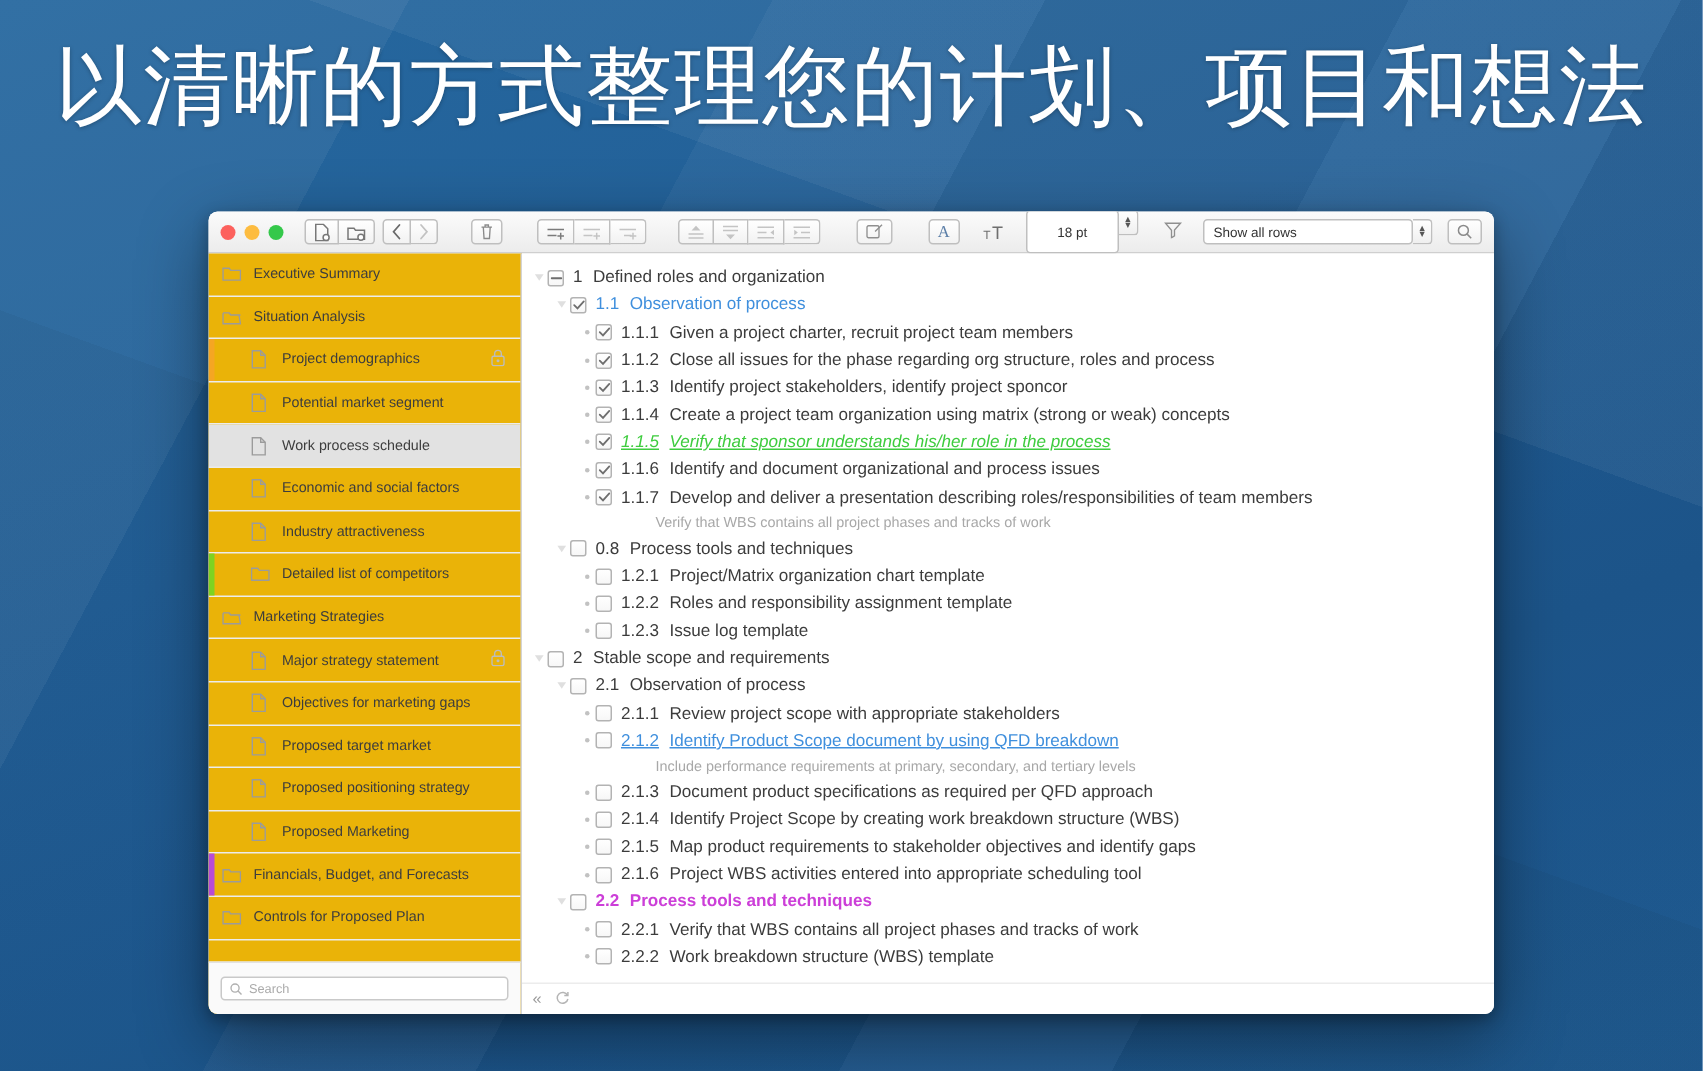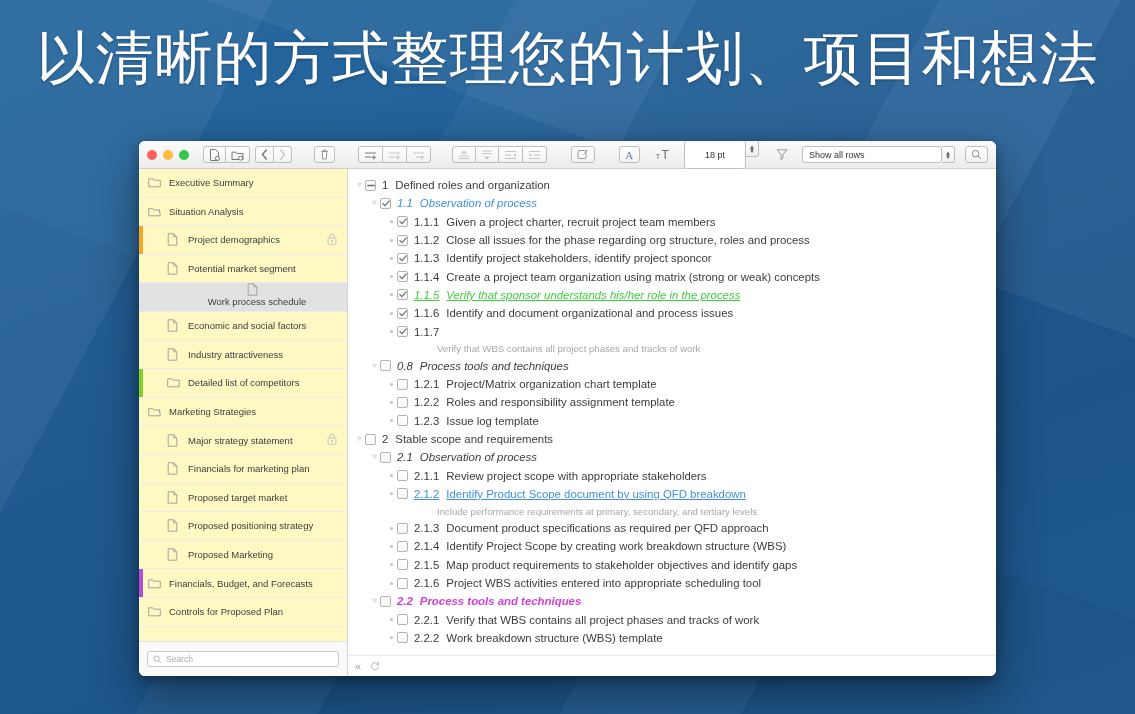--- a/index.html
+++ b/index.html
@@ -57,27 +57,27 @@
   .stepper{width:13px;height:17px;border:1px solid #bfbfbf;border-left:none;
     border-radius:0 3px 3px 0;background:linear-gradient(#fff,#efefef);
     display:flex;flex-direction:column;align-items:center;justify-content:center;
     box-sizing:border-box;color:#555;line-height:4px;font-size:7px;}
   .filterbox{height:17px;width:140px;border:1px solid #bfbfbf;border-radius:3px;
     background:#fff;font-size:9px;color:#333;display:flex;align-items:center;
     padding-left:6px;box-sizing:border-box;}
   
   #body{flex:1;display:flex;min-height:0;}
   
-  #sidebar{width:208px;min-width:208px;background:#fef9c3;
+  #sidebar{width:208px;min-width:208px;background:#eab308;
     border-right:1px solid #d4d4d4;display:flex;flex-direction:column;}
   #sblist{flex:1;overflow:hidden;}
   .srow{height:28.6px;display:flex;align-items:center;position:relative;
     border-bottom:1px solid #ececec;font-size:9.5px;color:#3d3d3d;
     padding-left:9px;box-sizing:border-box;}
-  .srow.sel{background:#e2e2e2;flex-direction:column;}
+  .srow.sel{background:#e2e2e2;}
   .srow .bar{position:absolute;left:0;top:0;bottom:0;width:4px;}
   .srow .ic{width:15px;margin-right:6px;display:flex;align-items:center;flex:none;}
   .srow.child{padding-left:28px;}
   .srow .lock{position:absolute;right:10px;top:50%;transform:translateY(-50%);}
   #sbsearchwrap{height:34px;display:flex;align-items:center;padding:0 8px;
     border-top:1px solid #e2e2e2;background:#fafafa;}
   #sbsearch{flex:1;height:16px;border:1px solid #c9c9c9;border-radius:3px;
     background:#fff;display:flex;align-items:center;padding-left:5px;gap:4px;
     font-size:8.5px;color:#aaa;box-sizing:border-box;}
   
@@ -86,21 +86,21 @@
   .row{display:flex;align-items:center;height:18.3px;font-size:11.4px;color:#3c3c3c;white-space:nowrap;}
   .tri{width:11px;flex:none;display:flex;align-items:center;justify-content:center;}
   .tri svg{opacity:.45;}
   .dot{width:11px;flex:none;display:flex;align-items:center;justify-content:center;}
   .dot i{width:3px;height:3px;border-radius:50%;background:#c2c2c2;display:block;}
   .cb{width:11px;height:11px;border:1px solid #b3b3b3;border-radius:2px;
     background:linear-gradient(#fff,#f7f7f7);flex:none;margin-right:6px;
     display:flex;align-items:center;justify-content:center;box-sizing:border-box;}
   .cb svg{display:block;}
   .num{margin-right:7px;flex:none;}
-  .lvl1{padding-left:2px;} .lvl2{padding-left:17px;font-style:italic;} .lvl3{padding-left:34px;}
+  .lvl1{padding-left:2px;} .lvl2{padding-left:17px;} .lvl3{padding-left:34px;}
   .note{font-size:9.6px;color:#a8a8a8;height:16px;display:flex;align-items:center;}
   .c-blue{color:#3f8fdd;} .c-green{color:#3ecc3e;} .c-magenta{color:#cc3fd8;}
   .it{font-style:italic;} .ul{text-decoration:underline;} .bd{font-weight:bold;}
   #obottom{height:20px;display:flex;align-items:center;gap:9px;padding-left:7px;
     border-top:1px solid #ececec;}
 </style>
 </head>
 <body>
 
 <div id="bg"></div>
@@ -363,21 +363,21 @@
                 <circle cx="5" cy="8" r="1" fill="#bdbdbd"></circle>
               </svg></span>
           </div>
           <div class="srow child">
             <span class="ic">
               <svg width="11" height="13" viewBox="0 0 11 13">
                 <path d="M1.2.8h5.6l3 3v8.4H1.2z" fill="none" stroke="#9b9b9b" stroke-width=".9"></path>
                 <path d="M6.8.8v3h3" fill="none" stroke="#9b9b9b" stroke-width=".9"></path>
               </svg>
             </span>
-            <span>Financials for marketing plan</span>
+            <span>Objectives for marketing gaps</span>
           </div>
           <div class="srow child">
             <span class="ic">
               <svg width="11" height="13" viewBox="0 0 11 13">
                 <path d="M1.2.8h5.6l3 3v8.4H1.2z" fill="none" stroke="#9b9b9b" stroke-width=".9"></path>
                 <path d="M6.8.8v3h3" fill="none" stroke="#9b9b9b" stroke-width=".9"></path>
               </svg>
             </span>
             <span>Proposed target market</span>
           </div>
@@ -533,20 +533,21 @@
           <div class="row lvl3">
             <span class="dot">
               <i></i>
             </span>
             <span class="cb">
               <svg width="8" height="7" viewBox="0 0 8 7">
                 <path d="M.8 3.4 3 5.6 7.2.9" fill="none" stroke="#6e6e6e" stroke-width="1.2" stroke-linecap="round"></path>
               </svg>
             </span>
             <span class="num ">1.1.7</span>
+            <span class="">Develop and deliver a presentation describing roles/responsibilities of team members</span>
           </div>
           <div class="note lvl3" style="padding-left: 85px;">
             <span>Verify that WBS contains all project phases and tracks of work</span>
           </div>
           <div class="row lvl2">
             <span class="tri">
               <svg width="7" height="6" viewBox="0 0 7 6">
                 <path d="M.6.8h5.8L3.5 5.2z" fill="#b9b9b9"></path>
               </svg>
             </span>

